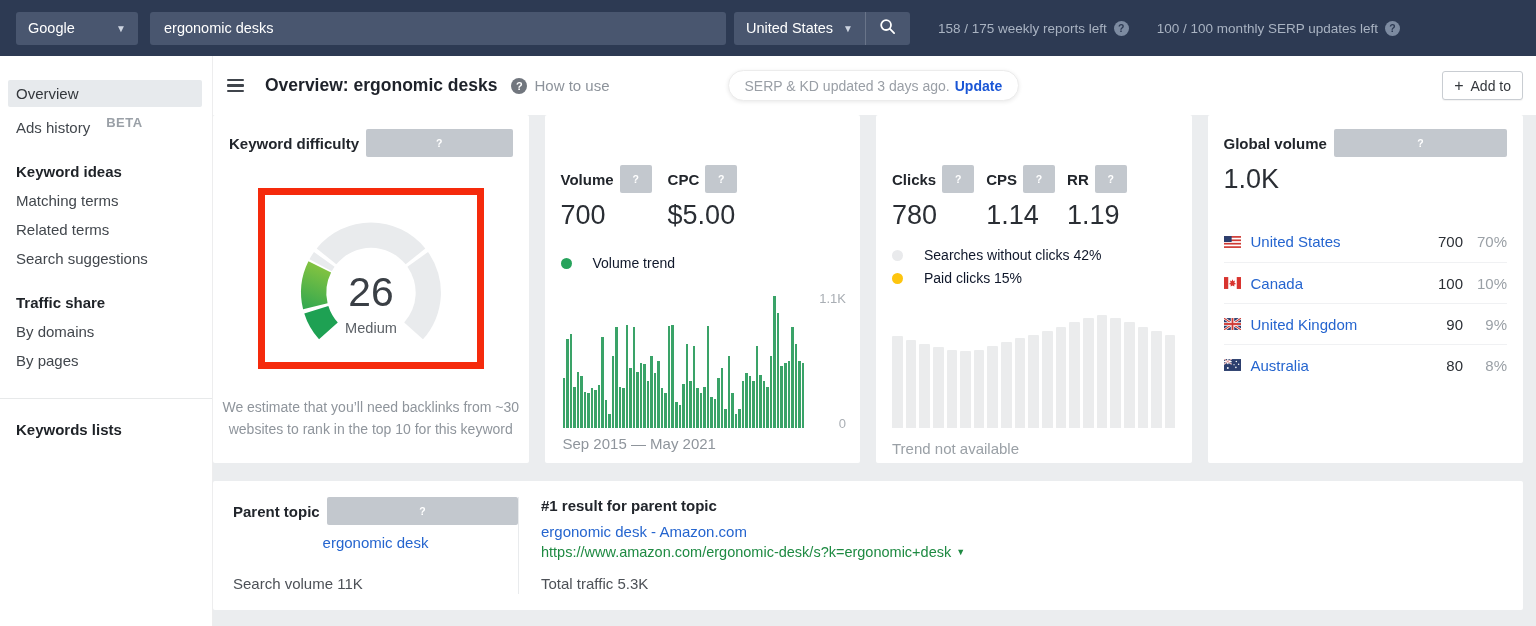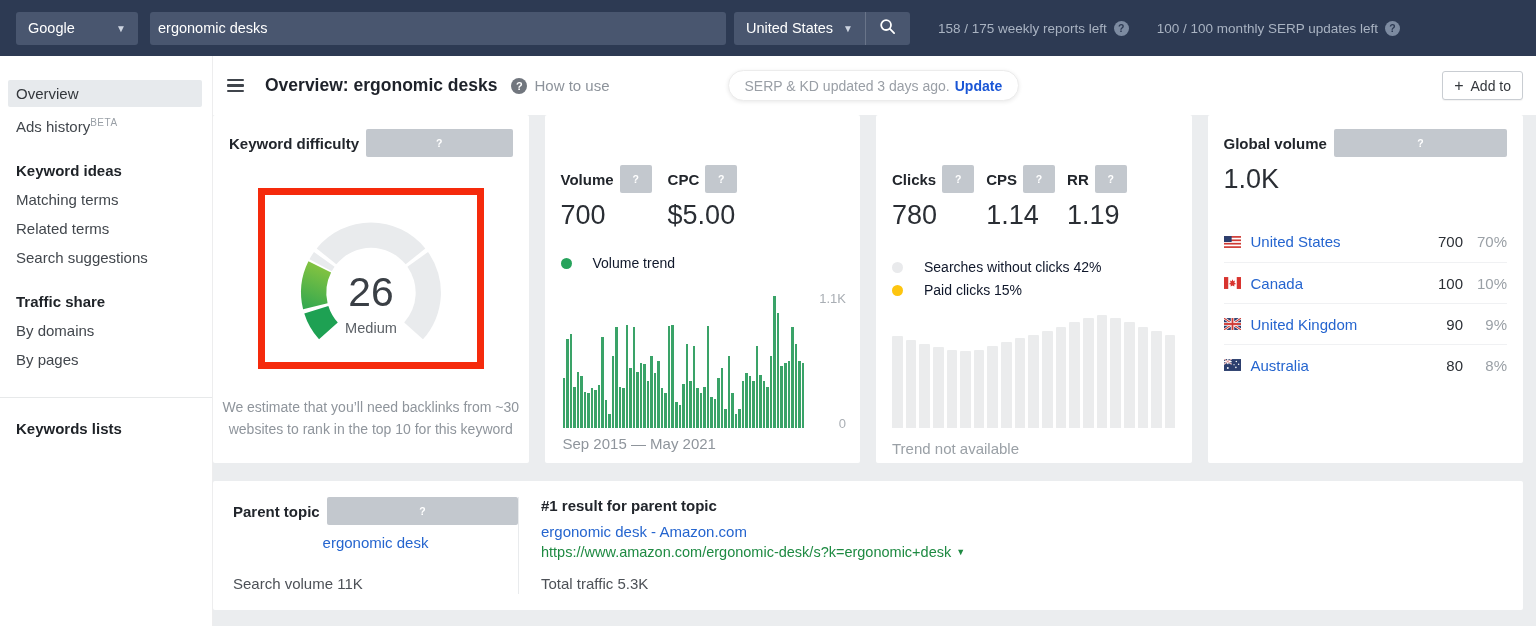--- a/index.html
+++ b/index.html
@@ -3,38 +3,38 @@
 <meta charset="utf-8">
 <style>
   * { box-sizing: border-box; margin: 0; padding: 0; }
   html,body { width:1536px; height:626px; overflow:hidden; }
   body { font-family:"Liberation Sans", sans-serif; background:#fff; color:#22262c; }
 
   
   .topbar { height:56px; background:#2d3a53; display:flex; align-items:center; padding:0 16px; }
   .tb-ctl { background:#49566f; height:33px; border-radius:3px; color:#fff; font-size:14.5px; display:flex; align-items:center; }
   .tb-select { width:122px; padding:0 12px; justify-content:space-between; cursor:pointer; }
-  .tb-input { width:576px; margin-left:12px; padding:0 8px; }
+  .tb-input { width:576px; margin-left:12px; padding:0 14px; }
   .tb-country-group { margin-left:8px; }
   .tb-country { padding:0 12px; display:flex; align-items:center; gap:10px; height:33px; cursor:pointer; }
   .tb-sep { width:1px; height:33px; background:rgba(255,255,255,0.18); }
   .tb-search { width:44px; height:33px; display:flex; align-items:center; justify-content:center; cursor:pointer; }
   .caret { font-size:10px; color:#cdd4e0; }
   .quota { margin-left:28px; color:#a9b3c2; font-size:13.5px; display:flex; align-items:center; gap:7px; }
   .help { display:inline-flex; align-items:center; justify-content:center; border-radius:50%; font-weight:bold; flex:none; }
   .help.tb { width:15px; height:15px; background:#7d8ba1; color:#2d3a53; font-size:10.5px; }
   .help.card { width:15px; height:15px; background:#c3c8ce; color:#fff; font-size:10.5px; }
   .help.dark { width:16px; height:16px; background:#71767e; color:#fff; font-size:11px; }
 
   
   .frame { display:flex; height:570px; }
   .sidebar { width:213px; background:#fff; border-right:1px solid #ededee; padding-top:22px; font-size:15px; }
   .sb-item { margin:2px 10px 2px 8px; padding:4px 8px; border-radius:2px; color:#42474d; cursor:pointer; line-height:19px; }
   .sb-item.active { background:#e7eaed; color:#33373c; }
-  .sb-item sup { font-size:10px; color:#9aa0a7; letter-spacing:.5px; margin-left:0; }
+  .sb-item sup { font-size:13px; color:#9aa0a7; letter-spacing:.5px; margin-left:16px;font-weight:bold; }
   .sb-header { font-weight:bold; color:#1e2227; padding:4px 16px; margin-top:17px; line-height:19px; }
   .sb-divider { border-top:1px solid #e7e9ea; margin-top:24px; }
 
   .main { flex:1; display:flex; flex-direction:column; }
   .content-header { height:59px; background:#fff; display:flex; align-items:center; padding:0 13px 0 8px; }
   .hamburger { width:30px; height:30px; display:flex; flex-direction:column; justify-content:center; gap:3px; cursor:pointer; padding-left:6px; }
   .hamburger i { display:block; width:17px; height:2.4px; background:#40454c; border-radius:1px; }
   .page-title { font-size:17.5px; font-weight:bold; color:#1e222a; margin-left:14px; }
   .howto { display:flex; align-items:center; gap:7px; margin-left:14px; color:#8d939b; font-size:15px; cursor:pointer; }
   .pill { margin-left:118px; height:31px; border-radius:16px; background:#fff; border:1px solid #ececec; box-shadow:0 1px 4px rgba(0,0,0,.09); padding:0 16px; display:flex; align-items:center; gap:5px; font-size:14px; color:#9a9fa6; }
@@ -49,21 +49,21 @@
 
   
   .metrics { display:flex;margin-top:36px; }
   .metrics.vol { gap:16px; } .metrics.clk { gap:12px; }
   .m-label { font-size:15px; font-weight:bold; color:#22262c; display:flex; align-items:center; gap:6px; }
   .m-value { font-size:27px; color:#2a2e34; margin-top:7px; }
 
   .legend-row { display:flex; align-items:center; gap:21px; font-size:14px; color:#0f172a; }
   .dot { width:11px; height:11px; border-radius:50%; flex:none; }
   .v-legend { margin-top:24px; }
-  .c-legend { margin-top:28px; display:flex; flex-direction:column; gap:7px; }
+  .c-legend { margin-top:16px; display:flex; flex-direction:column; gap:7px; }
 
   
   .kd-annotation { position:absolute; left:45px; top:73px; width:226px; height:181px; border:7px solid #f52a0c; background:#fff; display:flex; align-items:center; justify-content:center; }
   .kd-note { position:absolute; left:8px; right:8px; top:282px; text-align:center; font-size:14px; color:#8f959c; line-height:1.55; }
 
   
   .vchart { position:absolute; left:18px; right:56px; top:181px; height:132px; display:flex; align-items:flex-end; gap:1px; }
   .vbar { flex:1; background:#3aa368; }
   .vlabels { position:absolute; right:14px; top:176px; height:140px; display:flex; flex-direction:column; justify-content:space-between; align-items:flex-end; font-size:13px; color:#a9aeb4; }
   .vcaption { position:absolute; left:18px; top:320px; font-size:15px; color:#8f959c; }

